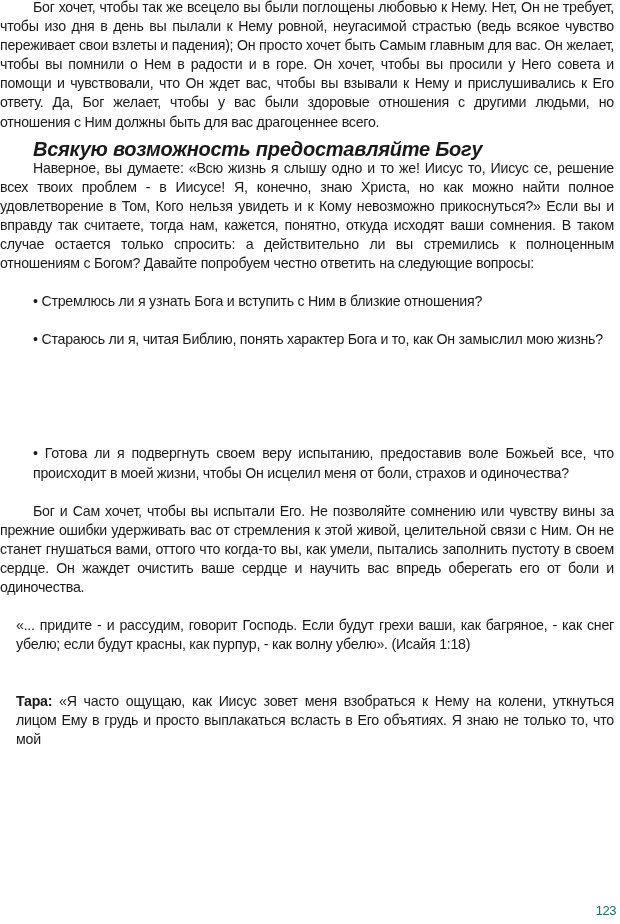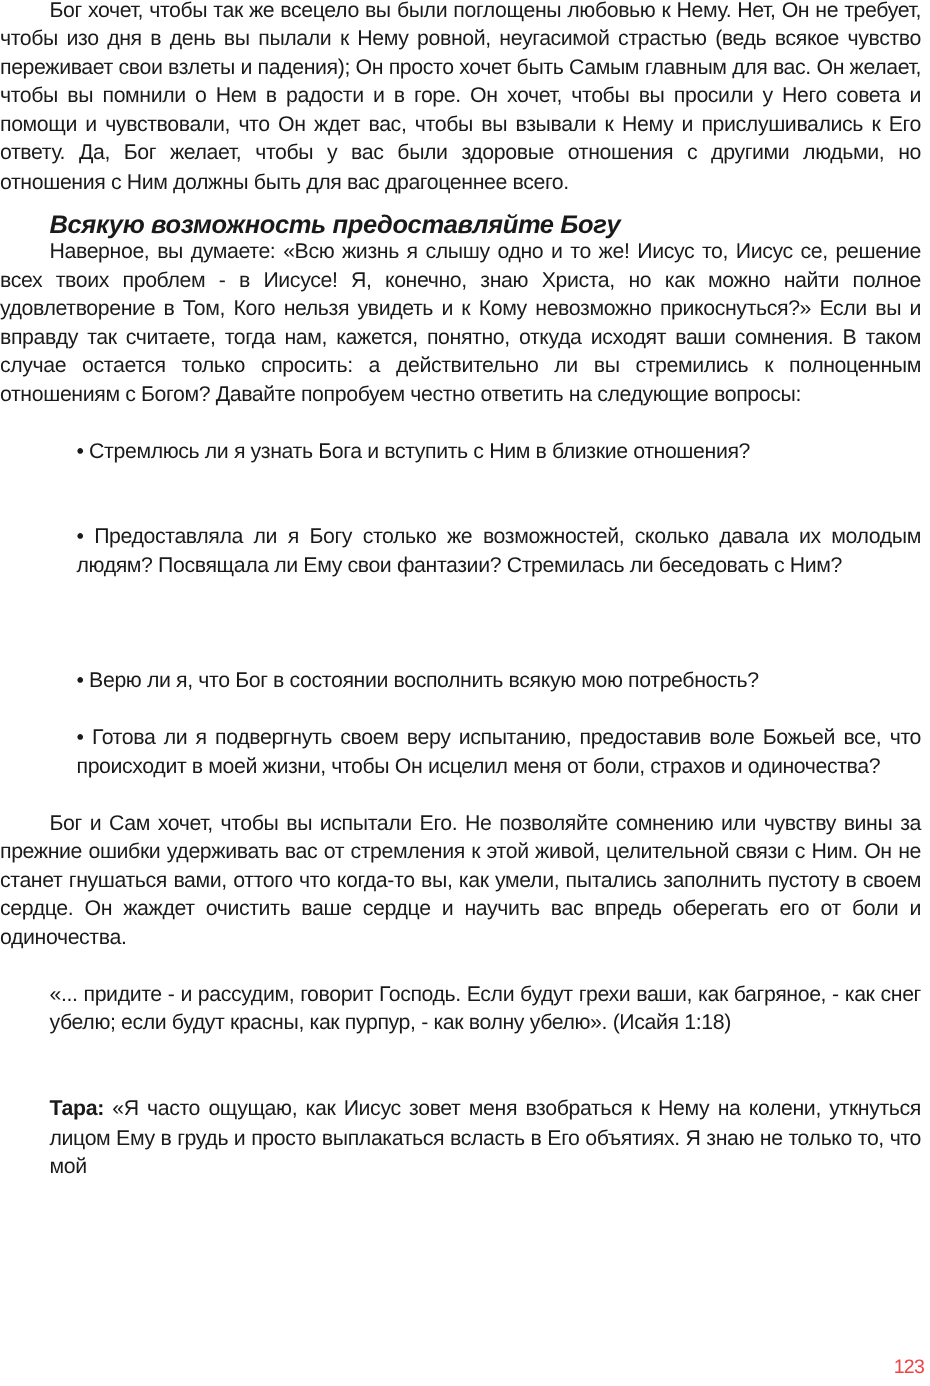--- a/index.html
+++ b/index.html
@@ -7,51 +7,50 @@
     width: 620px; height: 924px; overflow: hidden; position: relative;
     font-family: "Liberation Sans", "DejaVu Sans", sans-serif;
     color: #1a1a1a;
   }
   .page {
     position: absolute; left: 0; top: 0; width: 614px;
     font-size: 14.2px; line-height: 19.1px; letter-spacing: -0.25px;
   }
   p { margin: 0; text-align: justify; }
   .indent { text-indent: 33px; }
-  .block { padding-left: 33px; }
+  .block { padding-left: 16px; }
   .gap { height: 19px; }
   .heading {
-    margin: 0; padding-left: 33px; font-size: 17px; font-weight: bold; font-style: italic;
+    margin: 0; padding-left: 33px; font-size: 20px; font-weight: bold; font-style: italic;
     line-height: 19px; margin-top: 8px;
   }
-  .bullet { padding-left: 19px; text-align: justify; margin-left: 32px; }
+  .bullet { padding-left: 33px; text-align: justify; }
   .speaker { font-weight: bold; }
   .page-number {
-    position: absolute; right: 4px; top: 903px; font-size: 13px; color: #ef4444;
+    position: absolute; right: 4px; top: 903px; font-size: 13px; color: #0f766e;
     font-family: "Liberation Sans", sans-serif; letter-spacing: -0.5px;
   }
 </style>
 </head>
 <body>
 
 <div class="page">
   <p class="indent" style="margin-top:-2px;">Бог хочет, чтобы так же всецело вы были поглощены любовью к Нему. Нет, Он не требует, чтобы изо дня в день вы пылали к Нему ровной, неугасимой страстью (ведь всякое чувство переживает свои взлеты и падения); Он просто хочет быть Самым главным для вас. Он желает, чтобы вы помнили о Нем в радости и в горе. Он хочет, чтобы вы просили у Него совета и помощи и чувствовали, что Он ждет вас, чтобы вы взывали к Нему и прислушивались к Его ответу. Да, Бог желает, чтобы у вас были здоровые отношения с другими людьми, но отношения с Ним должны быть для вас драгоценнее всего.</p>
 
   <h3 class="heading">Всякую возможность предоставляйте Богу</h3>
   <p class="indent">Наверное, вы думаете: «Всю жизнь я слышу одно и то же! Иисус то, Иисус се, решение всех твоих проблем - в Иисусе! Я, конечно, знаю Христа, но как можно найти полное удовлетворение в Том, Кого нельзя увидеть и к Кому невозможно прикоснуться?» Если вы и вправду так считаете, тогда нам, кажется, понятно, откуда исходят ваши сомнения. В таком случае остается только спросить: а действительно ли вы стремились к полноценным отношениям с Богом? Давайте попробуем честно ответить на следующие вопросы:</p>
 
   <div class="gap"></div>
   <p class="bullet">• Стремлюсь ли я узнать Бога и вступить с Ним в близкие отношения?</p>
   <div class="gap"></div>
-  <div class="gap"></div>
-  <p class="bullet">• Предоставляла ли я Богу столько же возможностей, сколько давала их молодым людям? Посвящала ли Ему свои фантазии? Стремилась ли беседовать с Ним?</p>
+  <p class="bullet">• Стараюсь ли я, читая Библию, понять характер Бога и то, как Он замыслил мою жизнь?</p>
   <div class="gap"></div>
   <div class="gap"></div>
   <div class="gap"></div>
-  <p class="bullet">• Верю ли я, что Бог в состоянии восполнить всякую мою потребность?</p>
+  <div class="gap"></div>
   <div class="gap"></div>
   <p class="bullet">• Готова ли я подвергнуть своем веру испытанию, предоставив воле Божьей все, что происходит в моей жизни, чтобы Он исцелил меня от боли, страхов и одиночества?</p>
 
   <div class="gap"></div>
   <p class="indent">Бог и Сам хочет, чтобы вы испытали Его. Не позволяйте сомнению или чувству вины за прежние ошибки удерживать вас от стремления к этой живой, целительной связи с Ним. Он не станет гнушаться вами, оттого что когда-то вы, как умели, пытались заполнить пустоту в своем сердце. Он жаждет очистить ваше сердце и научить вас впредь оберегать его от боли и одиночества.</p>
 
   <div class="gap"></div>
   <p class="block">«... придите - и рассудим, говорит Господь. Если будут грехи ваши, как багряное, - как снег убелю; если будут красны, как пурпур, - как волну убелю». (Исайя 1:18)</p>
 
   <div class="gap"></div>

